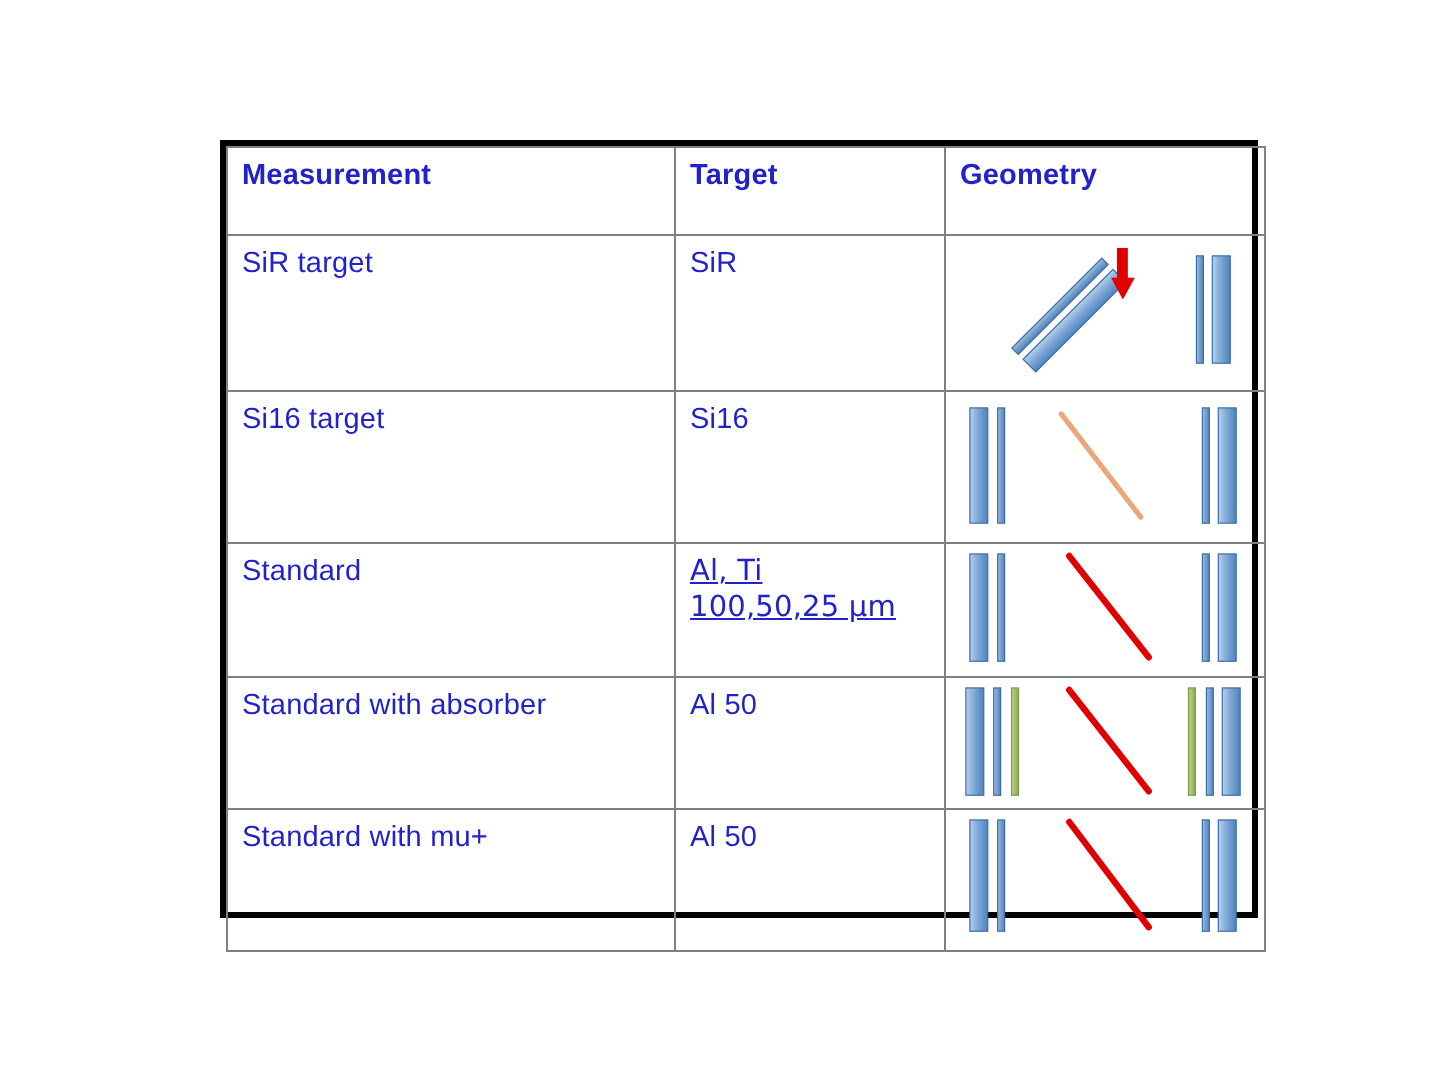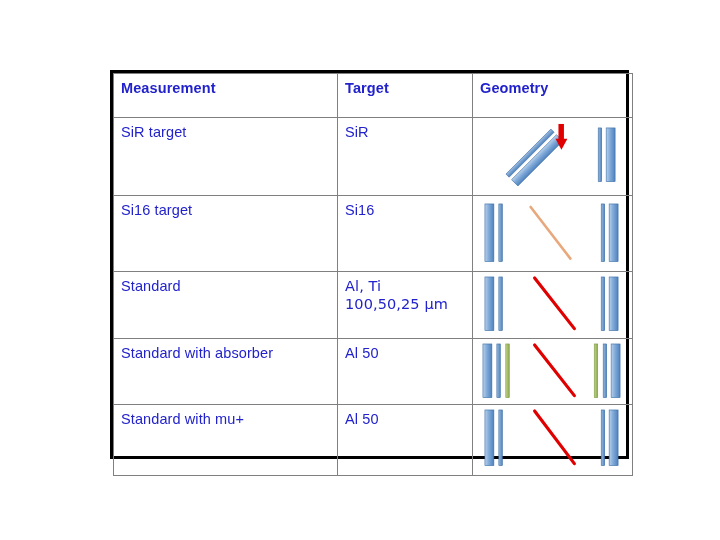--- a/index.html
+++ b/index.html
@@ -62,21 +62,21 @@
     letter-spacing: 0.1px;
   }
 
   tr.r-header { height: 44px; }
   tr.r-1 { height: 77px; margin-top: 28px; }
   tr.r-2 { height: 76px; }
   tr.r-3 { height: 66px; }
   tr.r-4 { height: 66px; }
   tr.r-5 { height: 70px; margin-left: 29px; }
 
-  .mu { font-family: "DejaVu Sans", sans-serif; }
+  .mu { font-family: "DejaVu Sans", sans-serif; text-decoration: underline; }
 
   
   .geo-cell { position: relative; padding: 0; }
   .geo-svg { display: block; width: 100%; height: 100%; }
 </style>
 </head>
 <body>
 
 <div id="slide">
 

